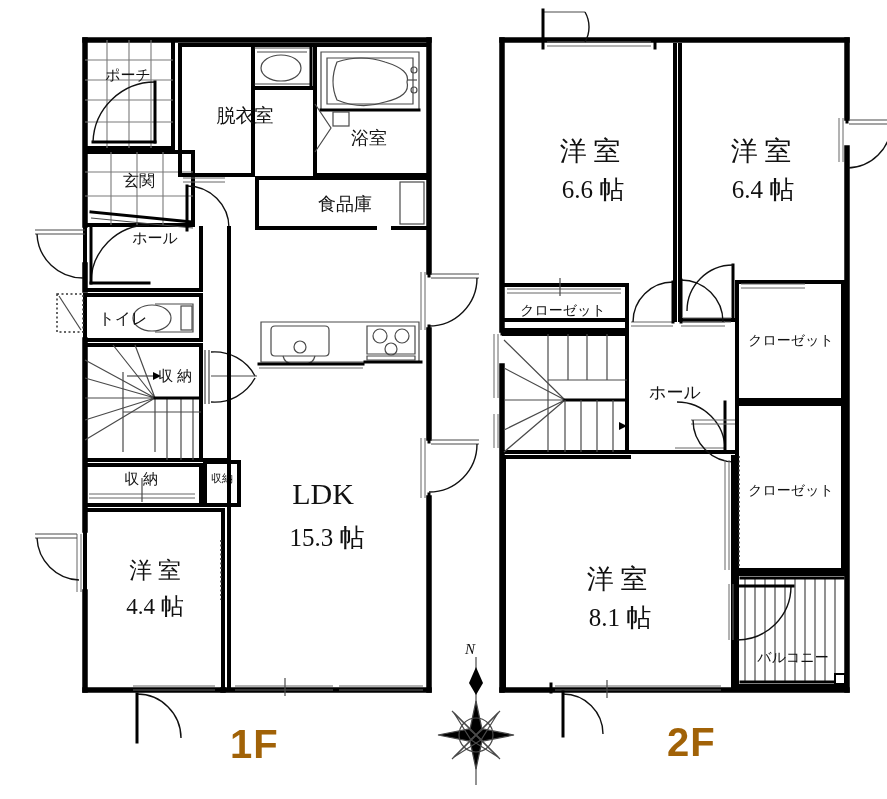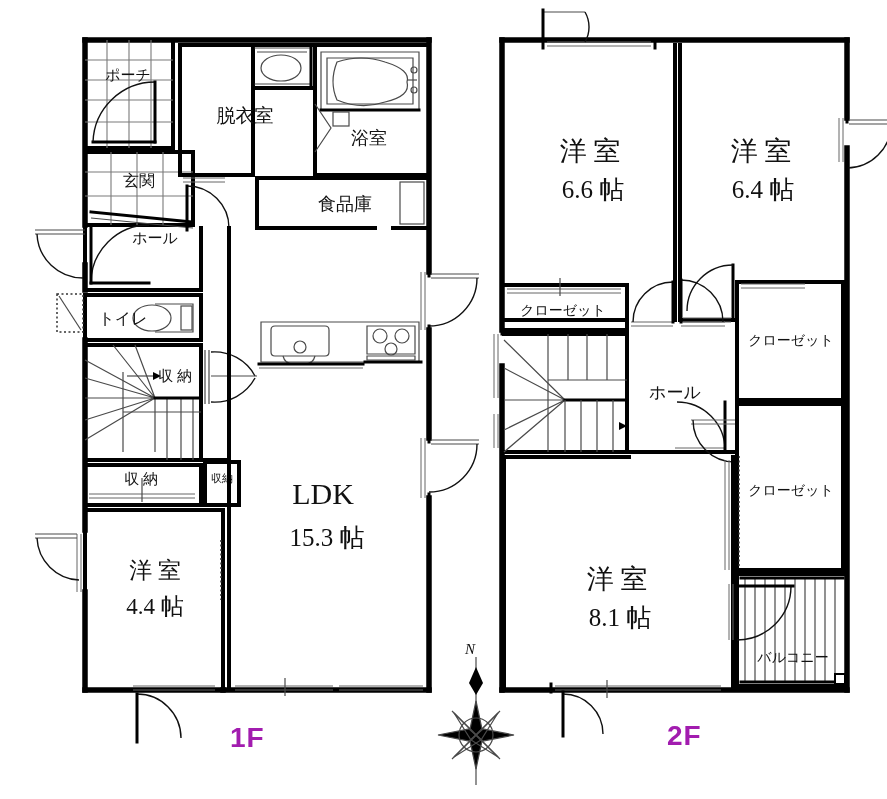--- a/index.html
+++ b/index.html
@@ -11,23 +11,23 @@
     overflow:hidden;
     position:relative;
   }
   #stage{position:absolute;left:0;top:0;width:887px;height:692px;margin-left:15px;}
   svg{display:block;}
 
   .floor-label{
     position:absolute;
     font-family:"Liberation Sans","DejaVu Sans",sans-serif;
     font-weight:bold;
-    font-size:28px;
+    font-size:40px;
     letter-spacing:1px;
-    color:#a21caf;
+    color:#a16207;
   }
   #label-1f{left:215px;top:722px;}
   #label-2f{left:652px;top:720px;}
 
   .compass-n{
     position:absolute;
     left:450px;top:641px;
     font-family:"Liberation Serif","DejaVu Serif",serif;
     font-size:15px;
     font-style:italic;

